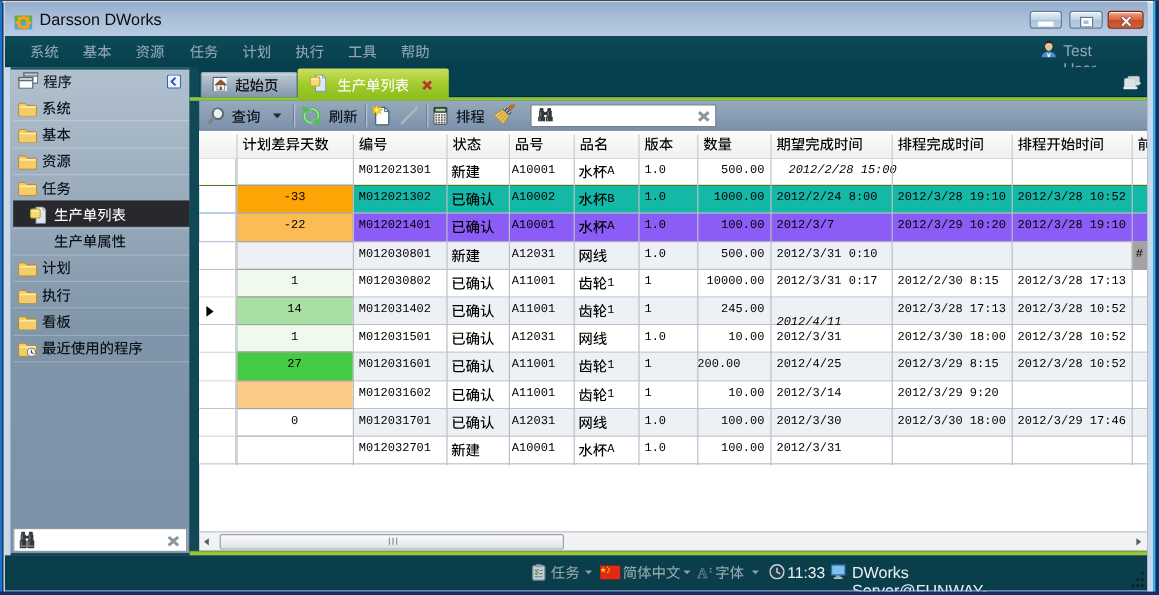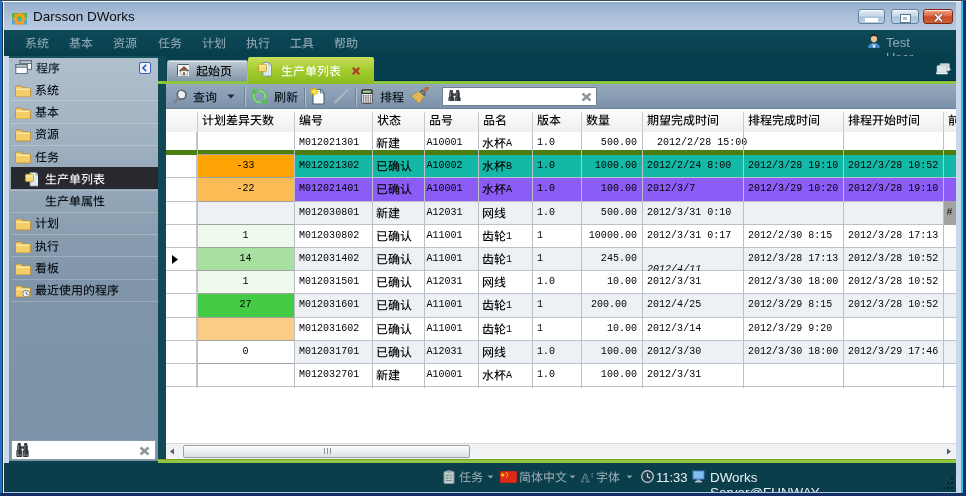--- a/index.html
+++ b/index.html
@@ -697,38 +697,38 @@
       <div style="position:absolute;left:258px;top:3px;width:1px;height:20px;background:#c8ccd0;"></div>
       <div style="position:absolute;left:312px;top:3px;width:1px;height:20px;background:#c8ccd0;"></div>
       <div style="position:absolute;left:366px;top:3px;width:1px;height:20px;background:#c8ccd0;"></div>
       <div style="position:absolute;left:415px;top:3px;width:1px;height:20px;background:#c8ccd0;"></div>
       <div style="position:absolute;left:476px;top:3px;width:1px;height:20px;background:#c8ccd0;"></div>
       <div style="position:absolute;left:577px;top:3px;width:1px;height:20px;background:#c8ccd0;"></div>
       <div style="position:absolute;left:677px;top:3px;width:1px;height:20px;background:#c8ccd0;"></div>
       <div style="position:absolute;left:777px;top:3px;width:1px;height:20px;background:#c8ccd0;"></div>
     </div>
     <div style="position:absolute;left:166px;top:132px;width:790px;height:256px;overflow:hidden;">
-      <div style="position:absolute;left:0;top:0px;width:790px;height:23.2px;background:#ffffff;border-bottom:5px solid #4d7c0f;box-sizing:border-box;">
+      <div style="position:absolute;left:0;top:0px;width:790px;height:23.2px;background:#ffffff;border-bottom:1px solid #4d7c0f;box-sizing:border-box;">
         <div style="position:absolute;left:0;top:0;width:31px;height:100%;background:#fff;border-right:1px solid #c6c6c8;box-sizing:border-box;"></div>
         <div class="num" style="position:absolute;left:133px;top:0;height:100%;line-height:22.2px;">M012021301</div>
         <div style="position:absolute;left:210px;top:4px;">
           <svg class="k" width="24" height="14">
             <use href="#s28"></use>
           </svg>
         </div>
         <div class="num" style="position:absolute;left:260.5px;top:0;height:100%;line-height:22.2px;">A10001</div>
         <div style="position:absolute;left:316px;top:4px;display:flex;align-items:center;">
           <svg class="k" width="24" height="14">
             <use href="#s29"></use>
           </svg>
           <span class="num" style="position:relative;top:0.5px;">A</span>
         </div>
         <div class="num" style="position:absolute;left:371px;top:0;height:100%;line-height:22.2px;">1.0</div>
         <div class="num" style="position:absolute;left:415px;top:0;width:56px;text-align:right;line-height:22.2px;">500.00</div>
-        <div class="num" style="position:absolute;left:491px;top:0;height:100%;line-height:22.2px;">2012/2/28 15:00</div>
+        <div class="num" style="position:absolute;left:491px;top:0;height:100%;line-height:22.2px;font-style:italic;">2012/2/28 15:00</div>
       </div>
       <div style="position:absolute;left:0;top:23.2px;width:790px;height:23.2px;background:#14b8a6;border-bottom:1px solid #bcc3c8;box-sizing:border-box;">
         <div style="position:absolute;left:0;top:0;width:31px;height:100%;background:#fff;border-right:1px solid #c6c6c8;box-sizing:border-box;"></div>
         <div style="position:absolute;left:31px;top:-1px;width:97px;height:24.2px;background:#FFA405;border-top:1px solid #a2a2a2;border-bottom:1px solid #a2a2a2;box-sizing:border-box;"></div>
         <div class="num" style="position:absolute;left:31px;top:0;width:97px;height:100%;text-align:center;line-height:22.2px;">-33</div>
         <div class="num" style="position:absolute;left:133px;top:0;height:100%;line-height:22.2px;">M012021302</div>
         <div style="position:absolute;left:210px;top:4px;">
           <svg class="k" width="36" height="14">
             <use href="#s30"></use>
           </svg>
@@ -870,21 +870,21 @@
           </svg>
         </div>
         <div class="num" style="position:absolute;left:260.5px;top:0;height:100%;line-height:22.2px;">A11001</div>
         <div style="position:absolute;left:316px;top:4px;display:flex;align-items:center;">
           <svg class="k" width="24" height="14">
             <use href="#s32"></use>
           </svg>
           <span class="num" style="position:relative;top:0.5px;">1</span>
         </div>
         <div class="num" style="position:absolute;left:371px;top:0;height:100%;line-height:22.2px;">1</div>
-        <div class="num" style="position:absolute;left:415px;top:0;width:56px;text-align:center;line-height:22.2px;">200.00</div>
+        <div class="num" style="position:absolute;left:415px;top:0;width:56px;text-align:left;line-height:22.2px;">200.00</div>
         <div class="num" style="position:absolute;left:481px;top:0;height:100%;line-height:22.2px;">2012/4/25</div>
         <div class="num" style="position:absolute;left:582px;top:0;height:100%;line-height:22.2px;">2012/3/29 8:15</div>
         <div class="num" style="position:absolute;left:682px;top:0;height:100%;line-height:22.2px;">2012/3/28 10:52</div>
       </div>
       <div style="position:absolute;left:0;top:185.6px;width:790px;height:23.2px;background:#ffffff;border-bottom:1px solid #bcc3c8;box-sizing:border-box;">
         <div style="position:absolute;left:0;top:0;width:31px;height:100%;background:#fff;border-right:1px solid #c6c6c8;box-sizing:border-box;"></div>
         <div style="position:absolute;left:31px;top:-1px;width:97px;height:24.2px;background:#FACC85;border-top:1px solid #a2a2a2;border-bottom:1px solid #a2a2a2;box-sizing:border-box;"></div>
         <div class="num" style="position:absolute;left:133px;top:0;height:100%;line-height:22.2px;">M012031602</div>
         <div style="position:absolute;left:210px;top:4px;">
           <svg class="k" width="36" height="14">

